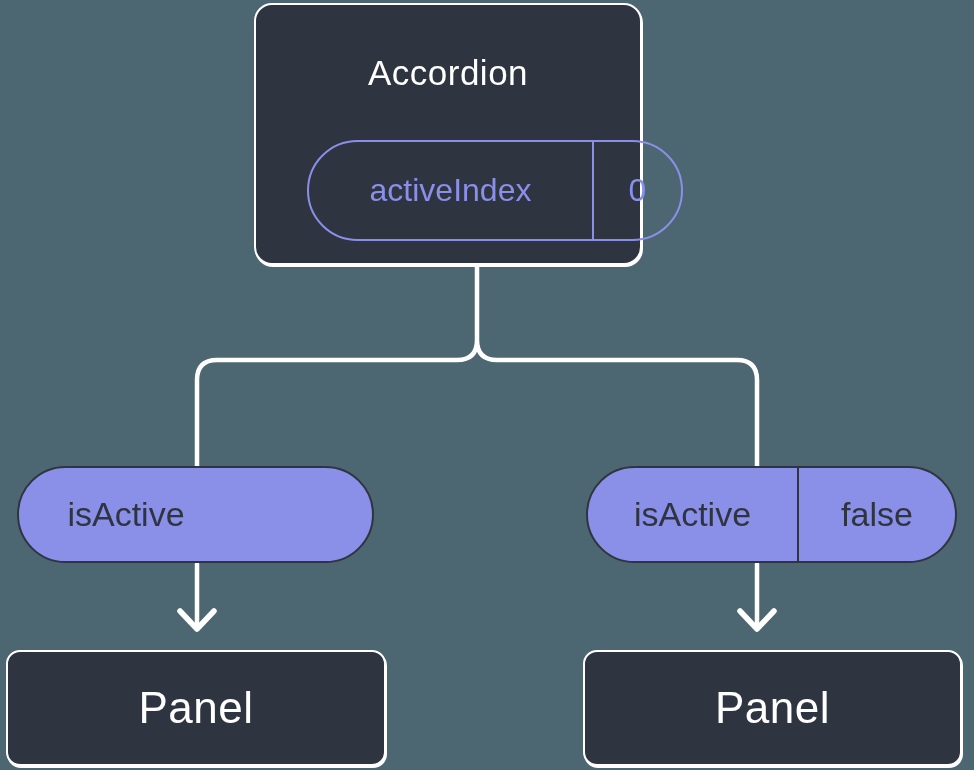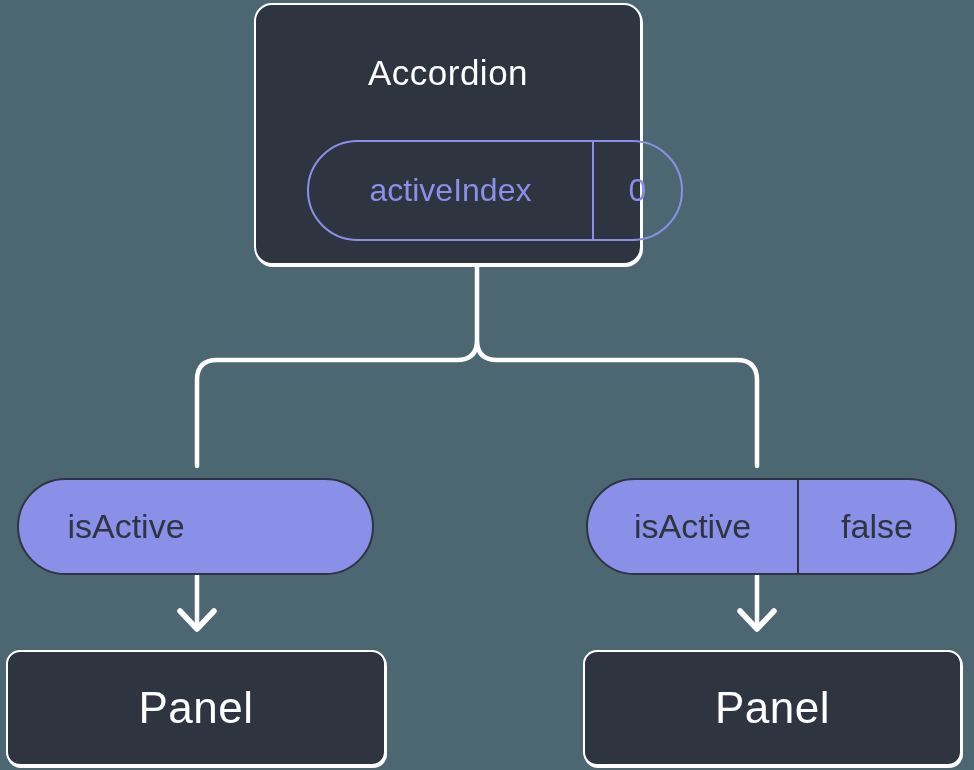--- a/index.html
+++ b/index.html
@@ -76,21 +76,20 @@
 
   .prop-pill {
     position: absolute;
     height: 97px;
     background: var(--pill-fill);
     border: 2px solid var(--pill-text);
     border-radius: 999px;
     display: flex;
     color: var(--pill-text);
     font-size: 34px;
-    margin-top: 12px;
   }
   .prop-pill .pill-key {
     display: flex; align-items: center; justify-content: center;
   }
   .prop-pill .pill-val {
     flex: 1;
     border-left: 2px solid var(--pill-text);
     display: flex; align-items: center; justify-content: center;
   }
   .prop-pill-left { left: 17px; top: 466px; width: 357px; }

